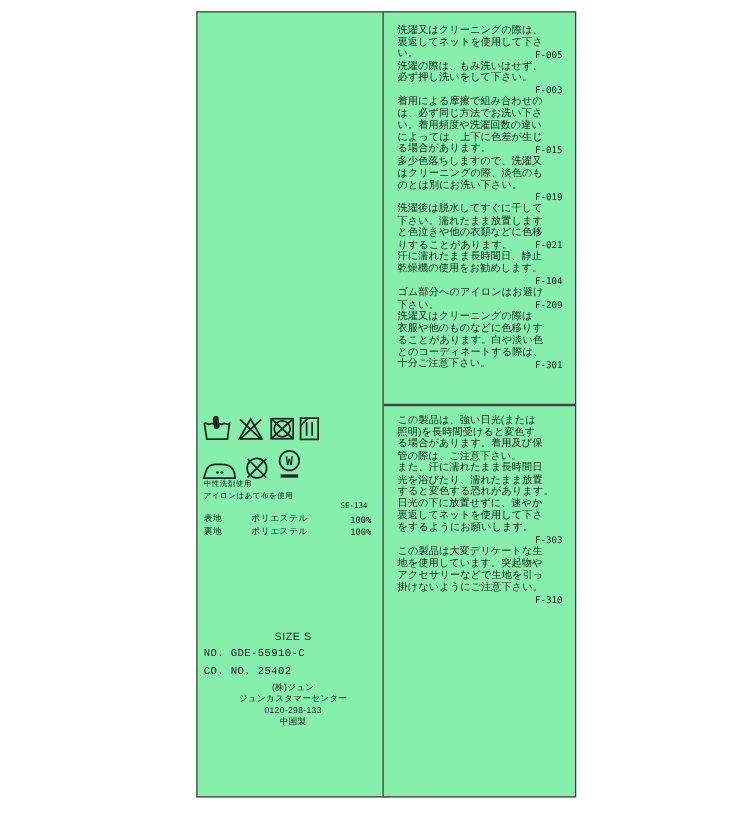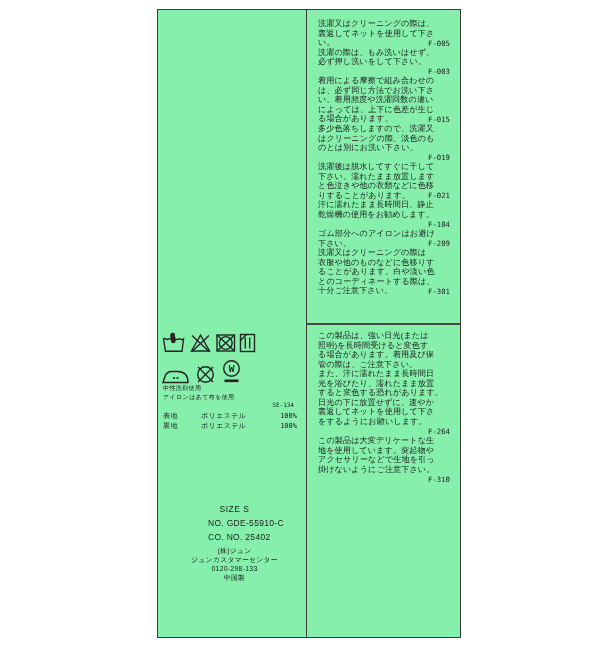--- a/index.html
+++ b/index.html
@@ -48,21 +48,21 @@
   .comp-row .part{width:38px;}
   .comp-row .mat{flex:1;}
   .comp-row .pct{font-family:"DejaVu Sans Mono","Liberation Mono",monospace;letter-spacing:0;}
 
   .size-line{
     position:absolute;top:494px;left:0;width:100%;text-align:center;
     font-family:Liberation Sans, sans-serif;font-size:8.5px;letter-spacing:0.5px;
   }
   .no-line,.co-line{
     position:absolute;left:5px;
-    font-family:Liberation Sans, sans-serif;font-size:8.5px;letter-spacing:0.3px;margin-left:45px;
+    font-family:Liberation Mono, monospace;font-size:8.5px;letter-spacing:0.3px;
   }
   .no-line{top:508px;}
   .co-line{top:522px;}
   .company{position:absolute;top:536px;left:0;width:100%;text-align:center;font-size:6.8px;letter-spacing:0.3px;}
   .company .tline{height:9px;line-height:9px;}
 </style>
 </head>
 <body>
 
 <div class="canvas">
@@ -190,21 +190,21 @@
         <div class="tline"><span>照明)を長時間受けると変色す</span></div>
         <div class="tline"><span>る場合があります。着用及び保</span></div>
         <div class="tline"><span>管の際は、ご注意下さい。</span></div>
         <div class="tline"><span>また、汗に濡れたまま長時間日</span></div>
         <div class="tline"><span>光を浴びたり、濡れたまま放置</span></div>
         <div class="tline"><span>すると変色する恐れがあります。</span></div>
         <div class="tline"><span>日光の下に放置せずに、速やか</span></div>
         <div class="tline"><span>裏返してネットを使用して下さ</span></div>
         <div class="tline"><span>をするようにお願いします。</span></div>
         <div class="tline">
-          <span class="fcode">F-264</span>
+          <span class="fcode">F-303</span>
         </div>
         <div class="tline"><span>この製品は大変デリケートな生</span></div>
         <div class="tline"><span>地を使用しています。突起物や</span></div>
         <div class="tline"><span>アクセサリーなどで生地を引っ</span></div>
         <div class="tline"><span>掛けないようにご注意下さい。</span></div>
         <div class="tline">
           <span class="fcode">F-310</span>
         </div>
       </div>
   </div>

